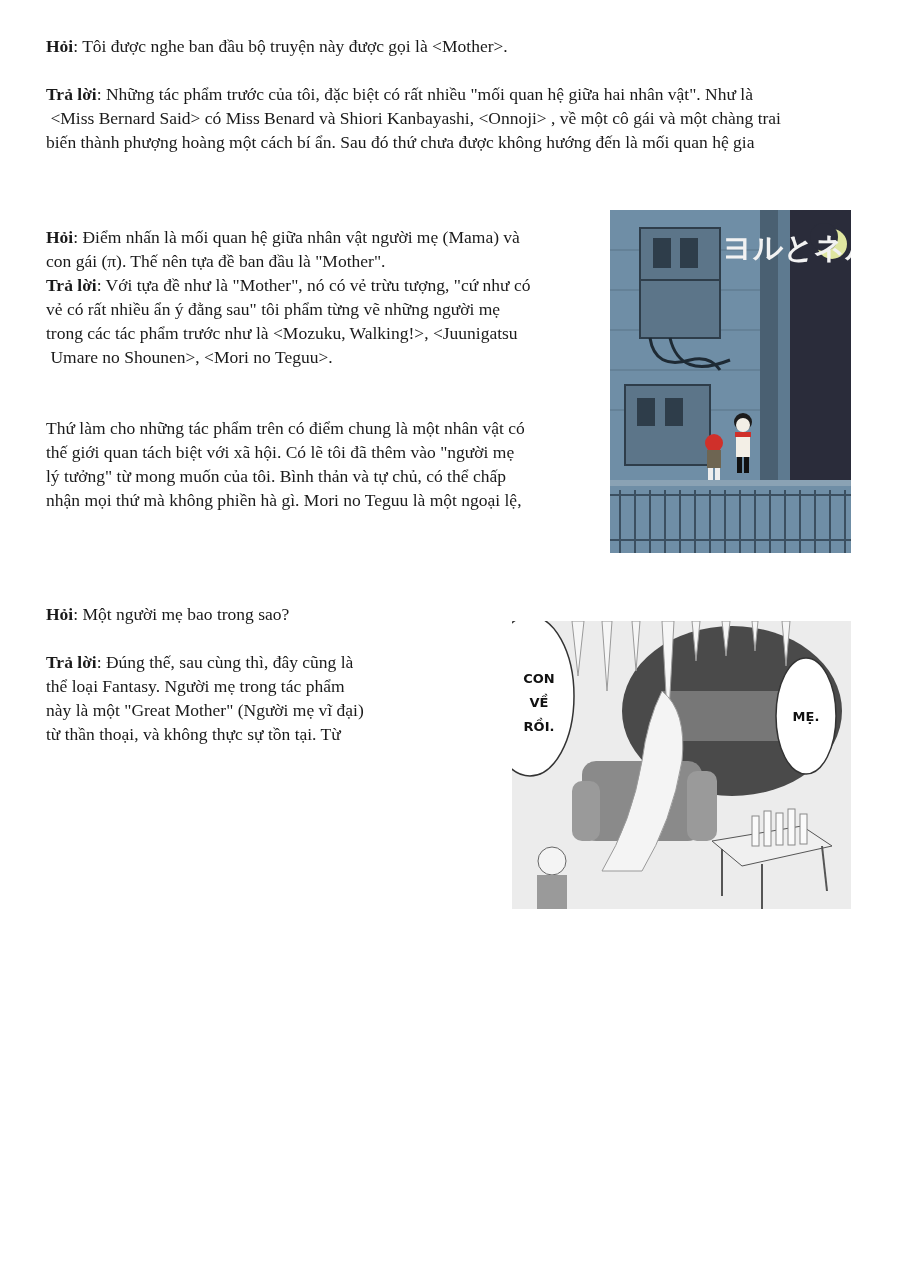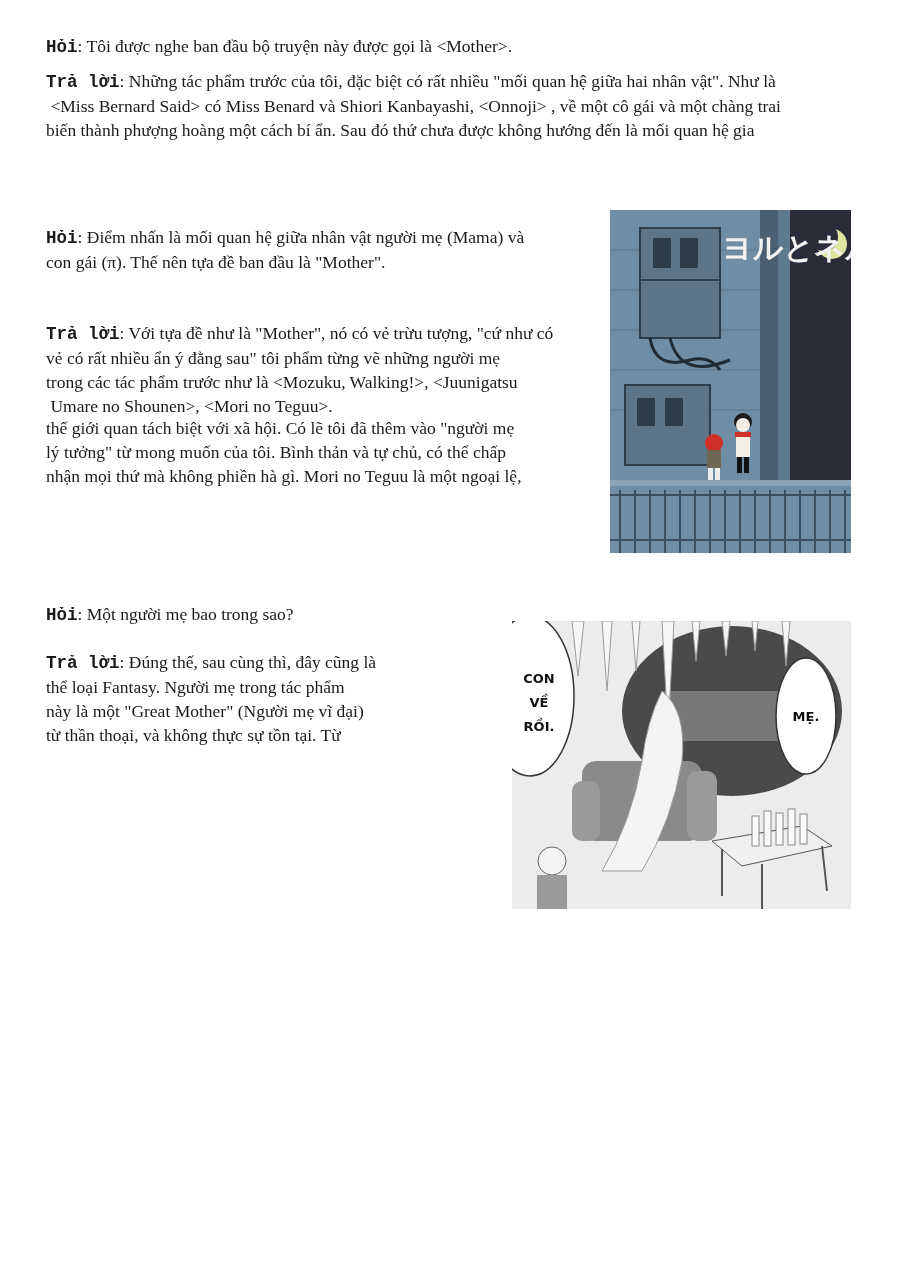--- a/index.html
+++ b/index.html
@@ -1,47 +1,48 @@
 <!DOCTYPE html>
 <html><head>
   <meta charset="utf-8">
   <style>
     html, body { margin: 0; padding: 0; background: #ffffff; }
     body { width: 900px; height: 1281px; position: relative; overflow: hidden;
            font-family: "Liberation Serif", "DejaVu Serif", serif; color: #1a1a1a; }
     .para { position: absolute; font-size: 17.5px; line-height: 24px; margin: 0; }
-    .para b { font-weight: bold; font-family: Liberation Mono, monospace; }
+    .para b { font-weight: bold; }
     .cover { position: absolute; left: 610px; top: 210px; width: 241px; height: 343px;
              background: #6f8ea6; overflow: hidden; }
     .panel { position: absolute; left: 512px; top: 621px; width: 339px; height: 288px;
              background: #e9e9e9; overflow: hidden; }
   </style>
 </head>
 <body>
 
 <p class="para" style="left:46px; top:34px;">
   <b>Hỏi</b><span>: Tôi được nghe ban đầu bộ truyện này được gọi là &lt;Mother&gt;.</span>
 </p>
-<div class="para" style="left:46px; top:69px; width:820px;">
+<div class="para" style="left:46px; top:82px; width:820px;">
   <div><b>Trả lời</b><span>: Những tác phẩm trước của tôi, đặc biệt có rất nhiều "mối quan hệ giữa hai nhân vật". Như là</span></div>
   <div style="white-space:pre"> &lt;Miss Bernard Said&gt; có Miss Benard và Shiori Kanbayashi, &lt;Onnoji&gt; , về một cô gái và một chàng trai</div>
   <div>biến thành phượng hoàng một cách bí ẩn. Sau đó thứ chưa được không hướng đến là mối quan hệ gia</div>
 </div>
 
 <div class="para" style="left:46px; top:225px; width:560px;">
   <div><b>Hỏi</b><span>: Điểm nhấn là mối quan hệ giữa nhân vật người mẹ (Mama) và</span></div>
   <div>con gái (π). Thế nên tựa đề ban đầu là "Mother".</div>
 </div>
-<div class="para" style="left:46px; top:273px; width:560px;margin-top:48px;">
+<div class="para" style="left:46px; top:273px; width:560px;">
   <div><b>Trả lời</b><span>: Với tựa đề như là "Mother", nó có vẻ trừu tượng, "cứ như có</span></div>
   <div>vẻ có rất nhiều ẩn ý đằng sau" tôi phẩm từng vẽ những người mẹ</div>
   <div>trong các tác phẩm trước như là &lt;Mozuku, Walking!&gt;, &lt;Juunigatsu</div>
   <div style="white-space:pre"> Umare no Shounen&gt;, &lt;Mori no Teguu&gt;.</div>
 </div>
 <div class="para" style="left:46px; top:416px; width:560px;">
+  <div>Thứ làm cho những tác phẩm trên có điểm chung là một nhân vật có</div>
   <div>thế giới quan tách biệt với xã hội. Có lẽ tôi đã thêm vào "người mẹ</div>
   <div>lý tưởng" từ mong muốn của tôi. Bình thản và tự chủ, có thể chấp</div>
   <div>nhận mọi thứ mà không phiền hà gì. Mori no Teguu là một ngoại lệ,</div>
 </div>
 
 <div class="cover">
   <svg width="241" height="343" viewBox="0 0 241 343" xmlns="http://www.w3.org/2000/svg">
     <rect x="0" y="0" width="241" height="343" fill="#6f8ea6"></rect>
 
     <rect x="180" y="0" width="61" height="270" fill="#2a2c3a"></rect>

